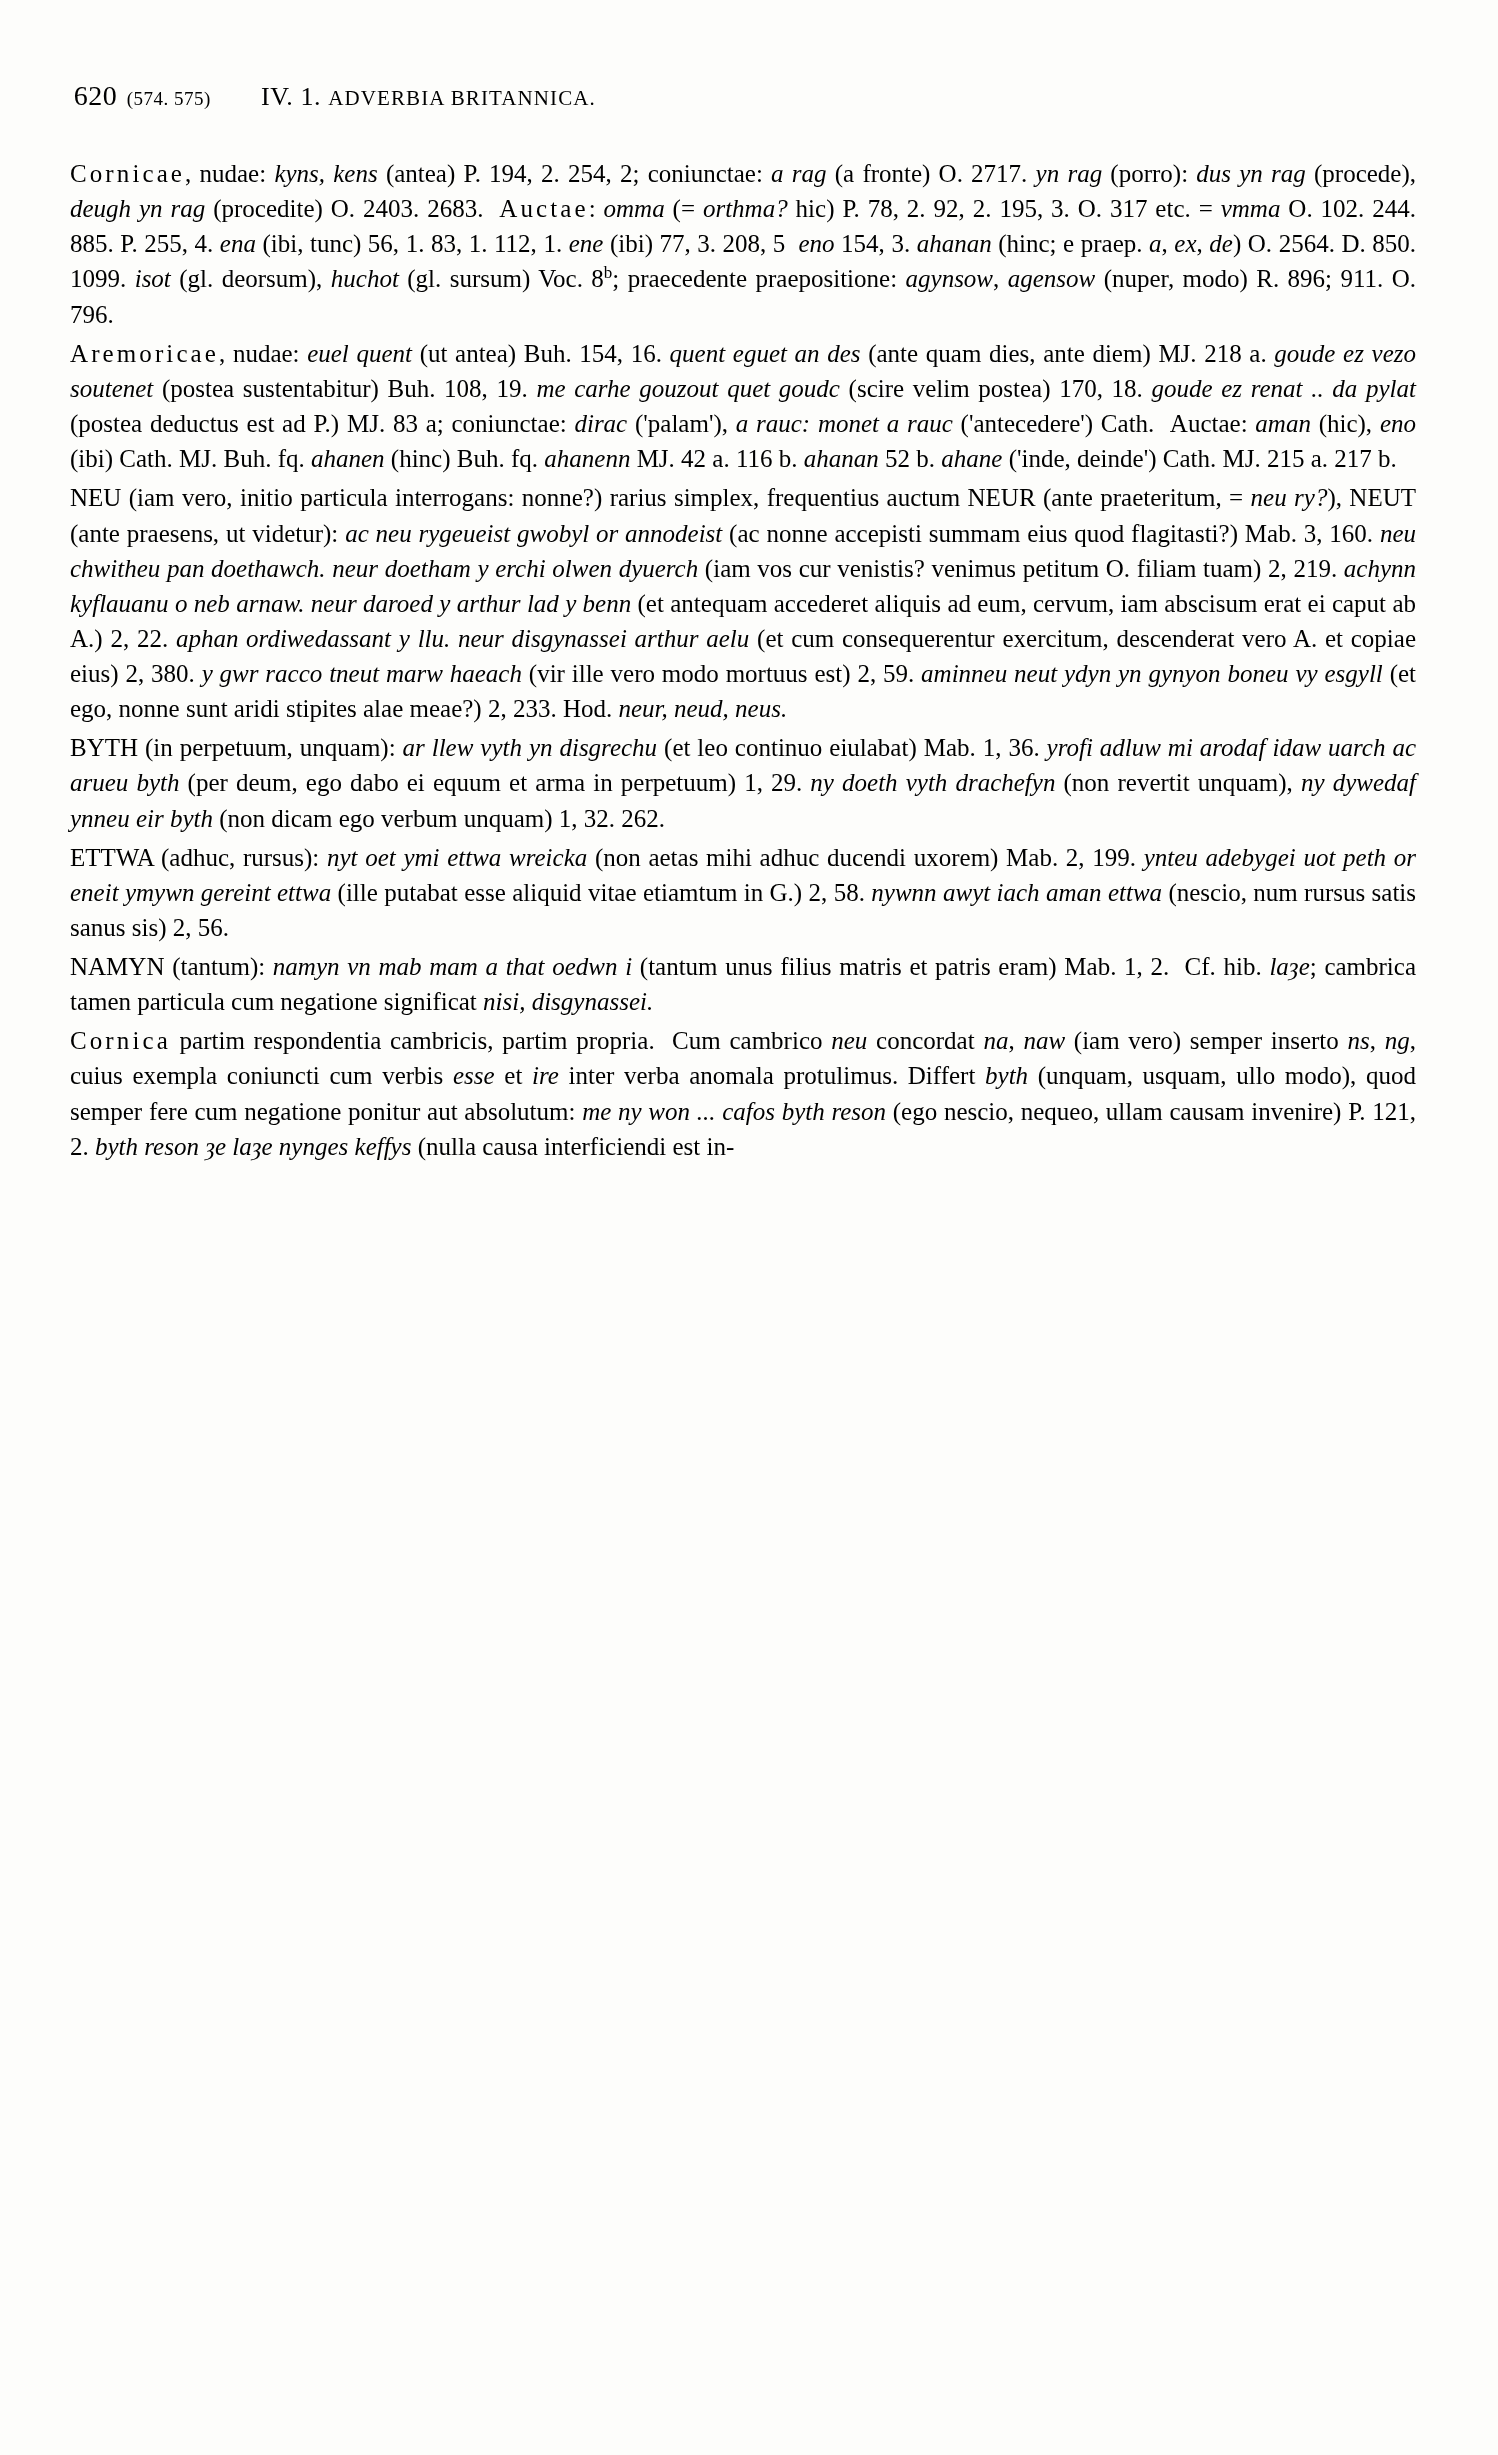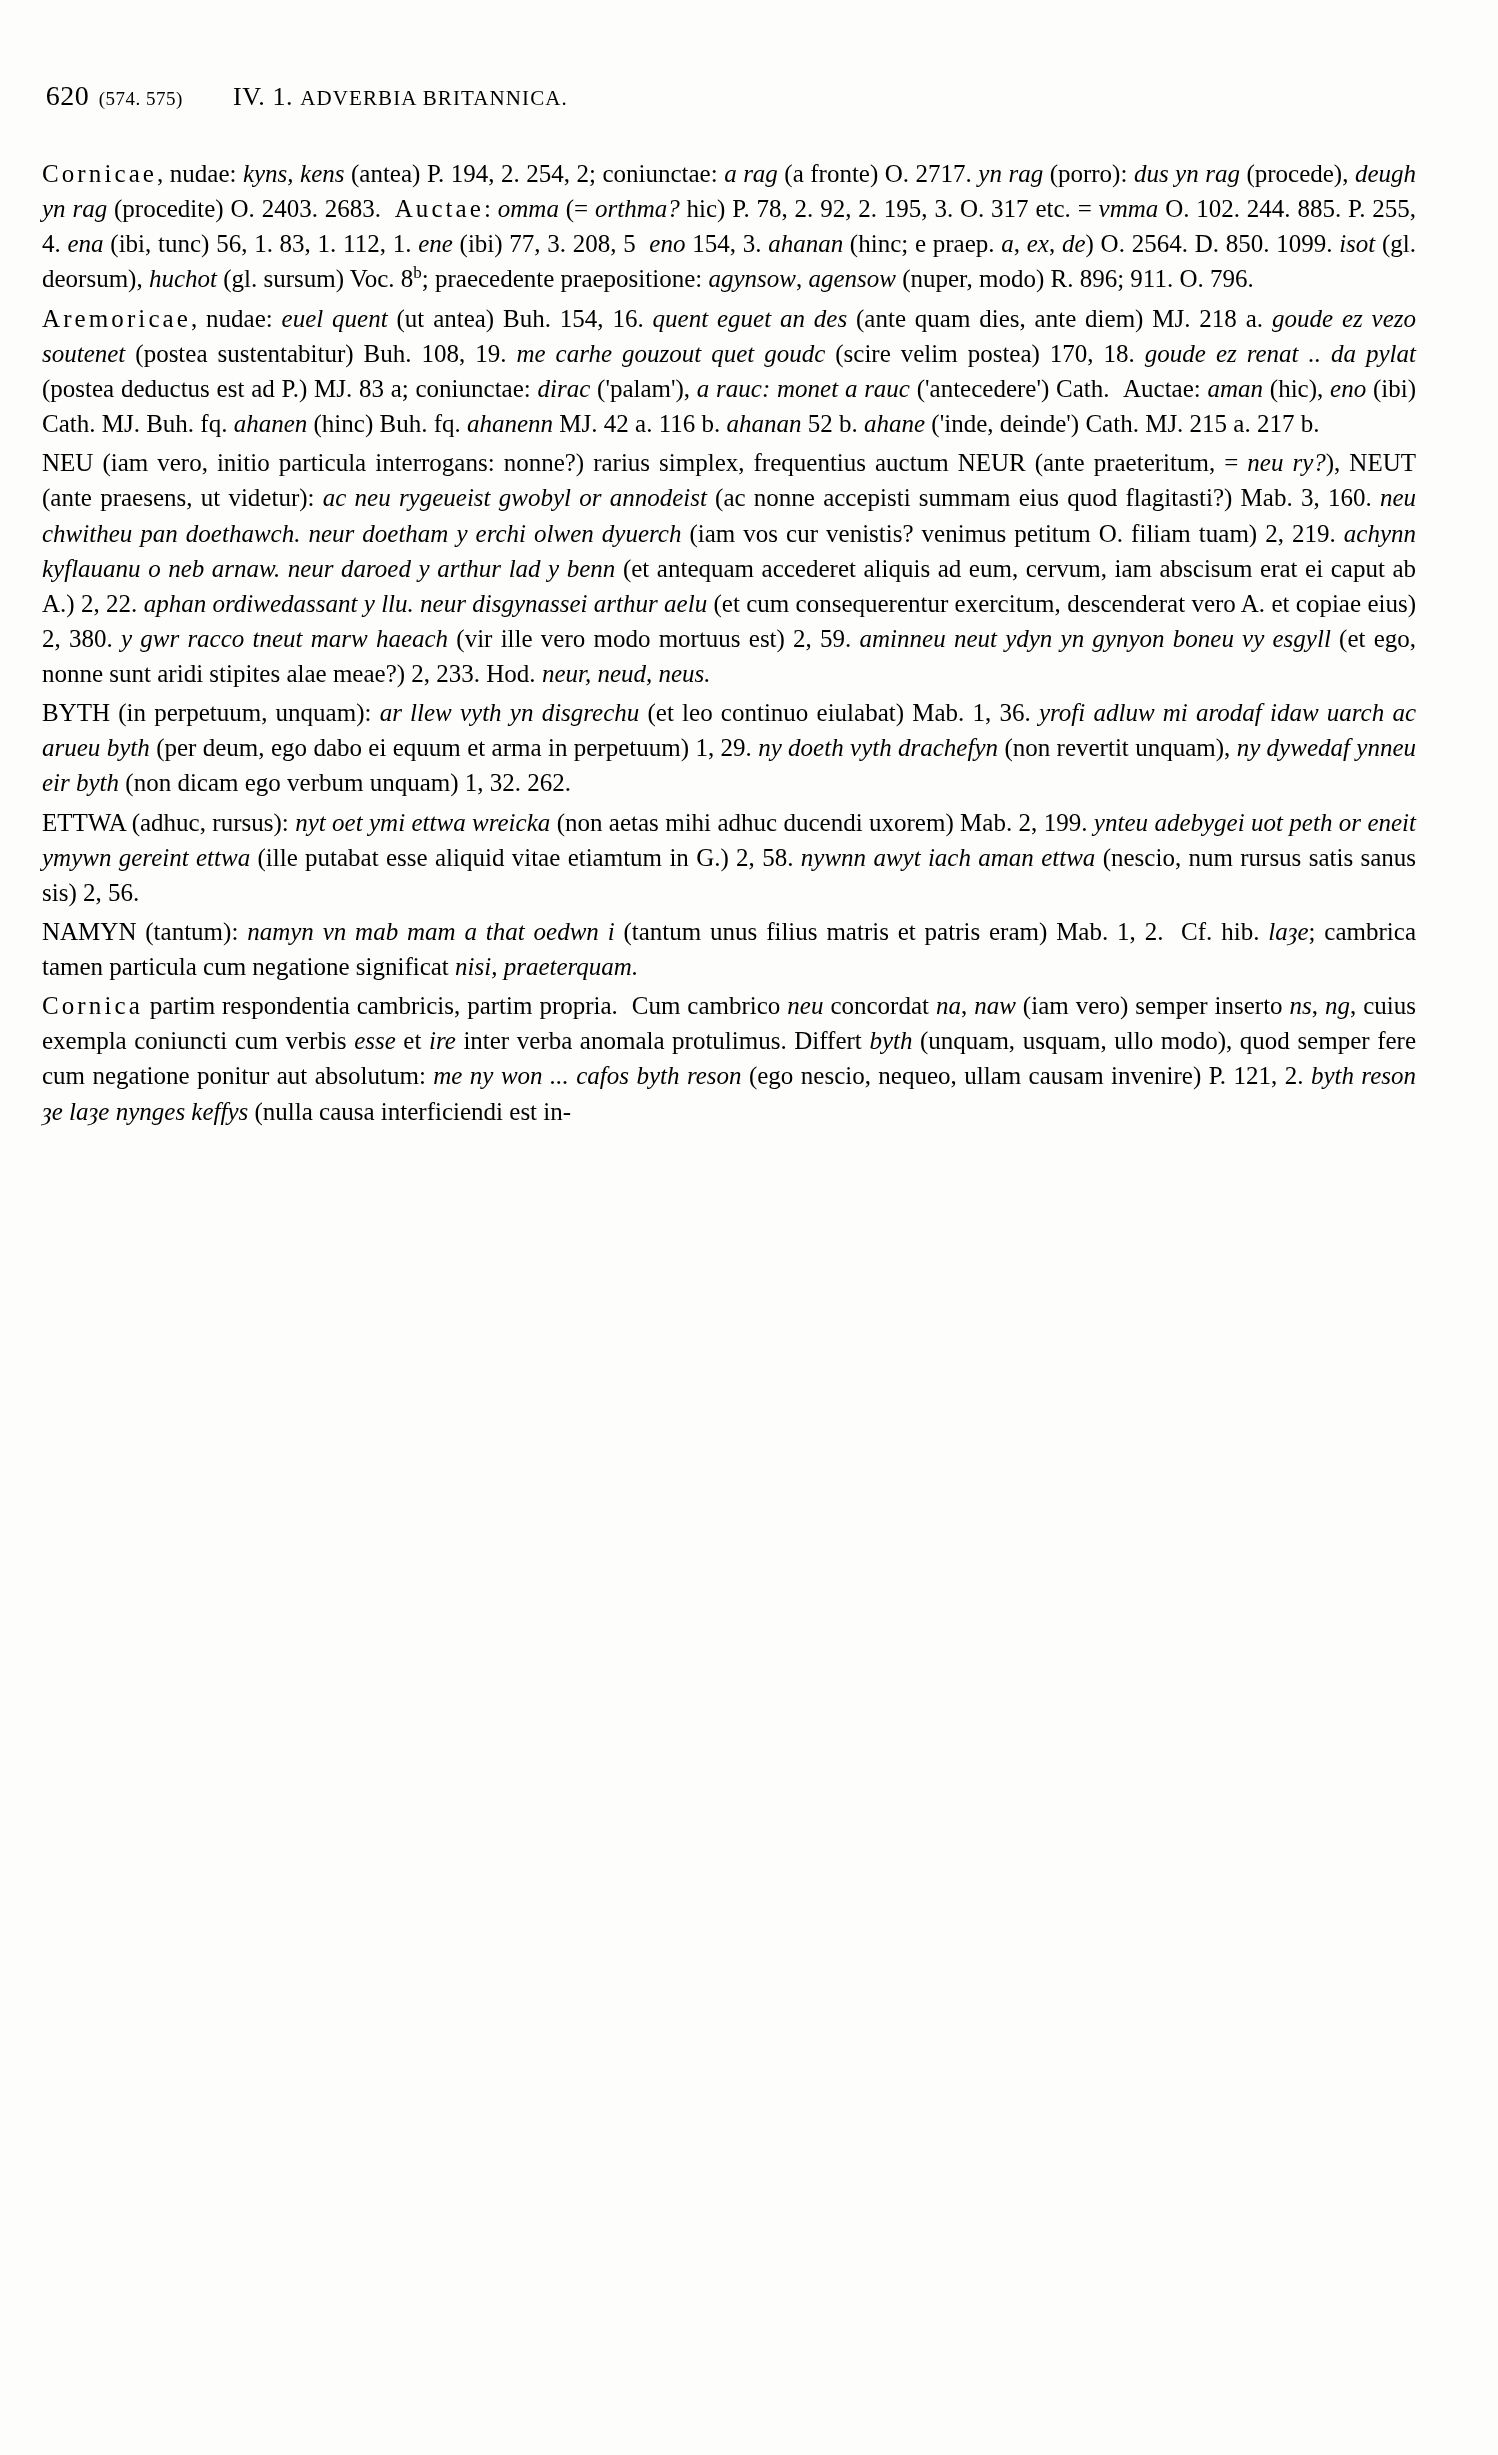--- a/index.html
+++ b/index.html
@@ -12,21 +12,21 @@
     height: 2456px;
     font-family: "Liberation Serif", serif;
     color: #000000;
     overflow: hidden;
   }
   .page {
     position: relative;
     width: 1499px;
     height: 2456px;
     box-sizing: border-box;
-    padding: 58px 79px 0 38px;
+    padding: 58px 79px 0 66px;
     background: #fdfdfb;
   }
   
   .header {
     display: flex;
     align-items: baseline;
     margin-bottom: 44px;
     padding-left: 7.7px;
   }
   .folio {
@@ -87,18 +87,18 @@
       <span class="small-caps">ADVERBIA BRITANNICA.</span>
     </span>
   </div>
 
   <div class="body-text">
     <p class="para-indent"><span class="spaced">Cornicae</span>, nudae: <i>kyns, kens</i> (antea) P. 194, 2. 254, 2; coniunctae: <i>a rag</i> (a fronte) O. 2717. <i>yn rag</i> (porro): <i>dus yn rag</i> (procede), <i>deugh yn rag</i> (procedite) O. 2403. 2683. &nbsp;<span class="spaced">Auctae</span>: <i>omma</i> (= <i>orthma?</i> hic) P. 78, 2. 92, 2. 195, 3. O. 317 etc. = <i>vmma</i> O. 102. 244. 885. P. 255, 4. <i>ena</i> (ibi, tunc) 56, 1. 83, 1. 112, 1. <i>ene</i> (ibi) 77, 3. 208, 5 &nbsp;<i>eno</i> 154, 3. <i>ahanan</i> (hinc; e praep. <i>a</i>, <i>ex</i>, <i>de</i>) O. 2564. D. 850. 1099. <i>isot</i> (gl. deorsum), <i>huchot</i> (gl. sursum) Voc. 8<span class="sup">b</span>; praecedente praepositione: <i>agynsow</i>, <i>agensow</i> (nuper, modo) R. 896; 911. O. 796.</p>
     <p class="para-indent"><span class="spaced">Aremoricae</span>, nudae: <i>euel quent</i> (ut antea) Buh. 154, 16. <i>quent eguet an des</i> (ante quam dies, ante diem) MJ. 218 a. <i>goude ez vezo soutenet</i> (postea sustentabitur) Buh. 108, 19. <i>me carhe gouzout quet goudc</i> (scire velim postea) 170, 18. <i>goude ez renat .. da pylat</i> (postea deductus est ad P.) MJ. 83 a; coniunctae: <i>dirac</i> ('palam'), <i>a rauc: monet a rauc</i> ('antecedere') Cath. &nbsp;Auctae: <i>aman</i> (hic), <i>eno</i> (ibi) Cath. MJ. Buh. fq. <i>ahanen</i> (hinc) Buh. fq. <i>ahanenn</i> MJ. 42 a. 116 b. <i>ahanan</i> 52 b. <i>ahane</i> ('inde, deinde') Cath. MJ. 215 a. 217 b.</p>
     <p class="para-indent">NEU (iam vero, initio particula interrogans: nonne?) rarius simplex, frequentius auctum NEUR (ante praeteritum, = <i>neu ry?</i>), NEUT (ante praesens, ut videtur): <i>ac neu rygeueist gwobyl or annodeist</i> (ac nonne accepisti summam eius quod flagitasti?) Mab. 3, 160. <i>neu chwitheu pan doethawch. neur doetham y erchi olwen dyuerch</i> (iam vos cur venistis? venimus petitum O. filiam tuam) 2, 219. <i>achynn kyflauanu o neb arnaw. neur daroed y arthur lad y benn</i> (et antequam accederet aliquis ad eum, cervum, iam abscisum erat ei caput ab A.) 2, 22. <i>aphan ordiwedassant y llu. neur disgynassei arthur aelu</i> (et cum consequerentur exercitum, descenderat vero A. et copiae eius) 2, 380. <i>y gwr racco tneut marw haeach</i> (vir ille vero modo mortuus est) 2, 59. <i>aminneu neut ydyn yn gynyon boneu vy esgyll</i> (et ego, nonne sunt aridi stipites alae meae?) 2, 233. Hod. <i>neur, neud, neus.</i></p>
     <p class="para-indent">BYTH (in perpetuum, unquam): <i>ar llew vyth yn disgrechu</i> (et leo continuo eiulabat) Mab. 1, 36. <i>yrofi adluw mi arodaf idaw uarch ac arueu byth</i> (per deum, ego dabo ei equum et arma in perpetuum) 1, 29. <i>ny doeth vyth drachefyn</i> (non revertit unquam), <i>ny dywedaf ynneu eir byth</i> (non dicam ego verbum unquam) 1, 32. 262.</p>
     <p class="para-indent">ETTWA (adhuc, rursus): <i>nyt oet ymi ettwa wreicka</i> (non aetas mihi adhuc ducendi uxorem) Mab. 2, 199. <i>ynteu adebygei uot peth or eneit ymywn gereint ettwa</i> (ille putabat esse aliquid vitae etiamtum in G.) 2, 58. <i>nywnn awyt iach aman ettwa</i> (nescio, num rursus satis sanus sis) 2, 56.</p>
-    <p class="para-indent">NAMYN (tantum): <i>namyn vn mab mam a that oedwn i</i> (tantum unus filius matris et patris eram) Mab. 1, 2. &nbsp;Cf. hib. <i>laȝe</i>; cambrica tamen particula cum negatione significat <i>nisi, praeterquam.</i></p>
+    <p class="para-indent">NAMYN (tantum): <i>namyn vn mab mam a that oedwn i</i> (tantum unus filius matris et patris eram) Mab. 1, 2. &nbsp;Cf. hib. <i>laȝe</i>; cambrica tamen particula cum negatione significat <i>nisi, disgynassei.</i></p>
     <p class="para-indent"><span class="spaced">Cornica</span> partim respondentia cambricis, partim propria. &nbsp;Cum cambrico <i>neu</i> concordat <i>na</i>, <i>naw</i> (iam vero) semper inserto <i>ns</i>, <i>ng</i>, cuius exempla coniuncti cum verbis <i>esse</i> et <i>ire</i> inter verba anomala protulimus. Differt <i>byth</i> (unquam, usquam, ullo modo), quod semper fere cum negatione ponitur aut absolutum: <i>me ny won ... cafos byth reson</i> (ego nescio, nequeo, ullam causam invenire) P. 121, 2. <i>byth reson ȝe laȝe nynges keffys</i> (nulla causa interficiendi est in-</p>
   </div>
 
 </div>
 
 
 </body></html>

